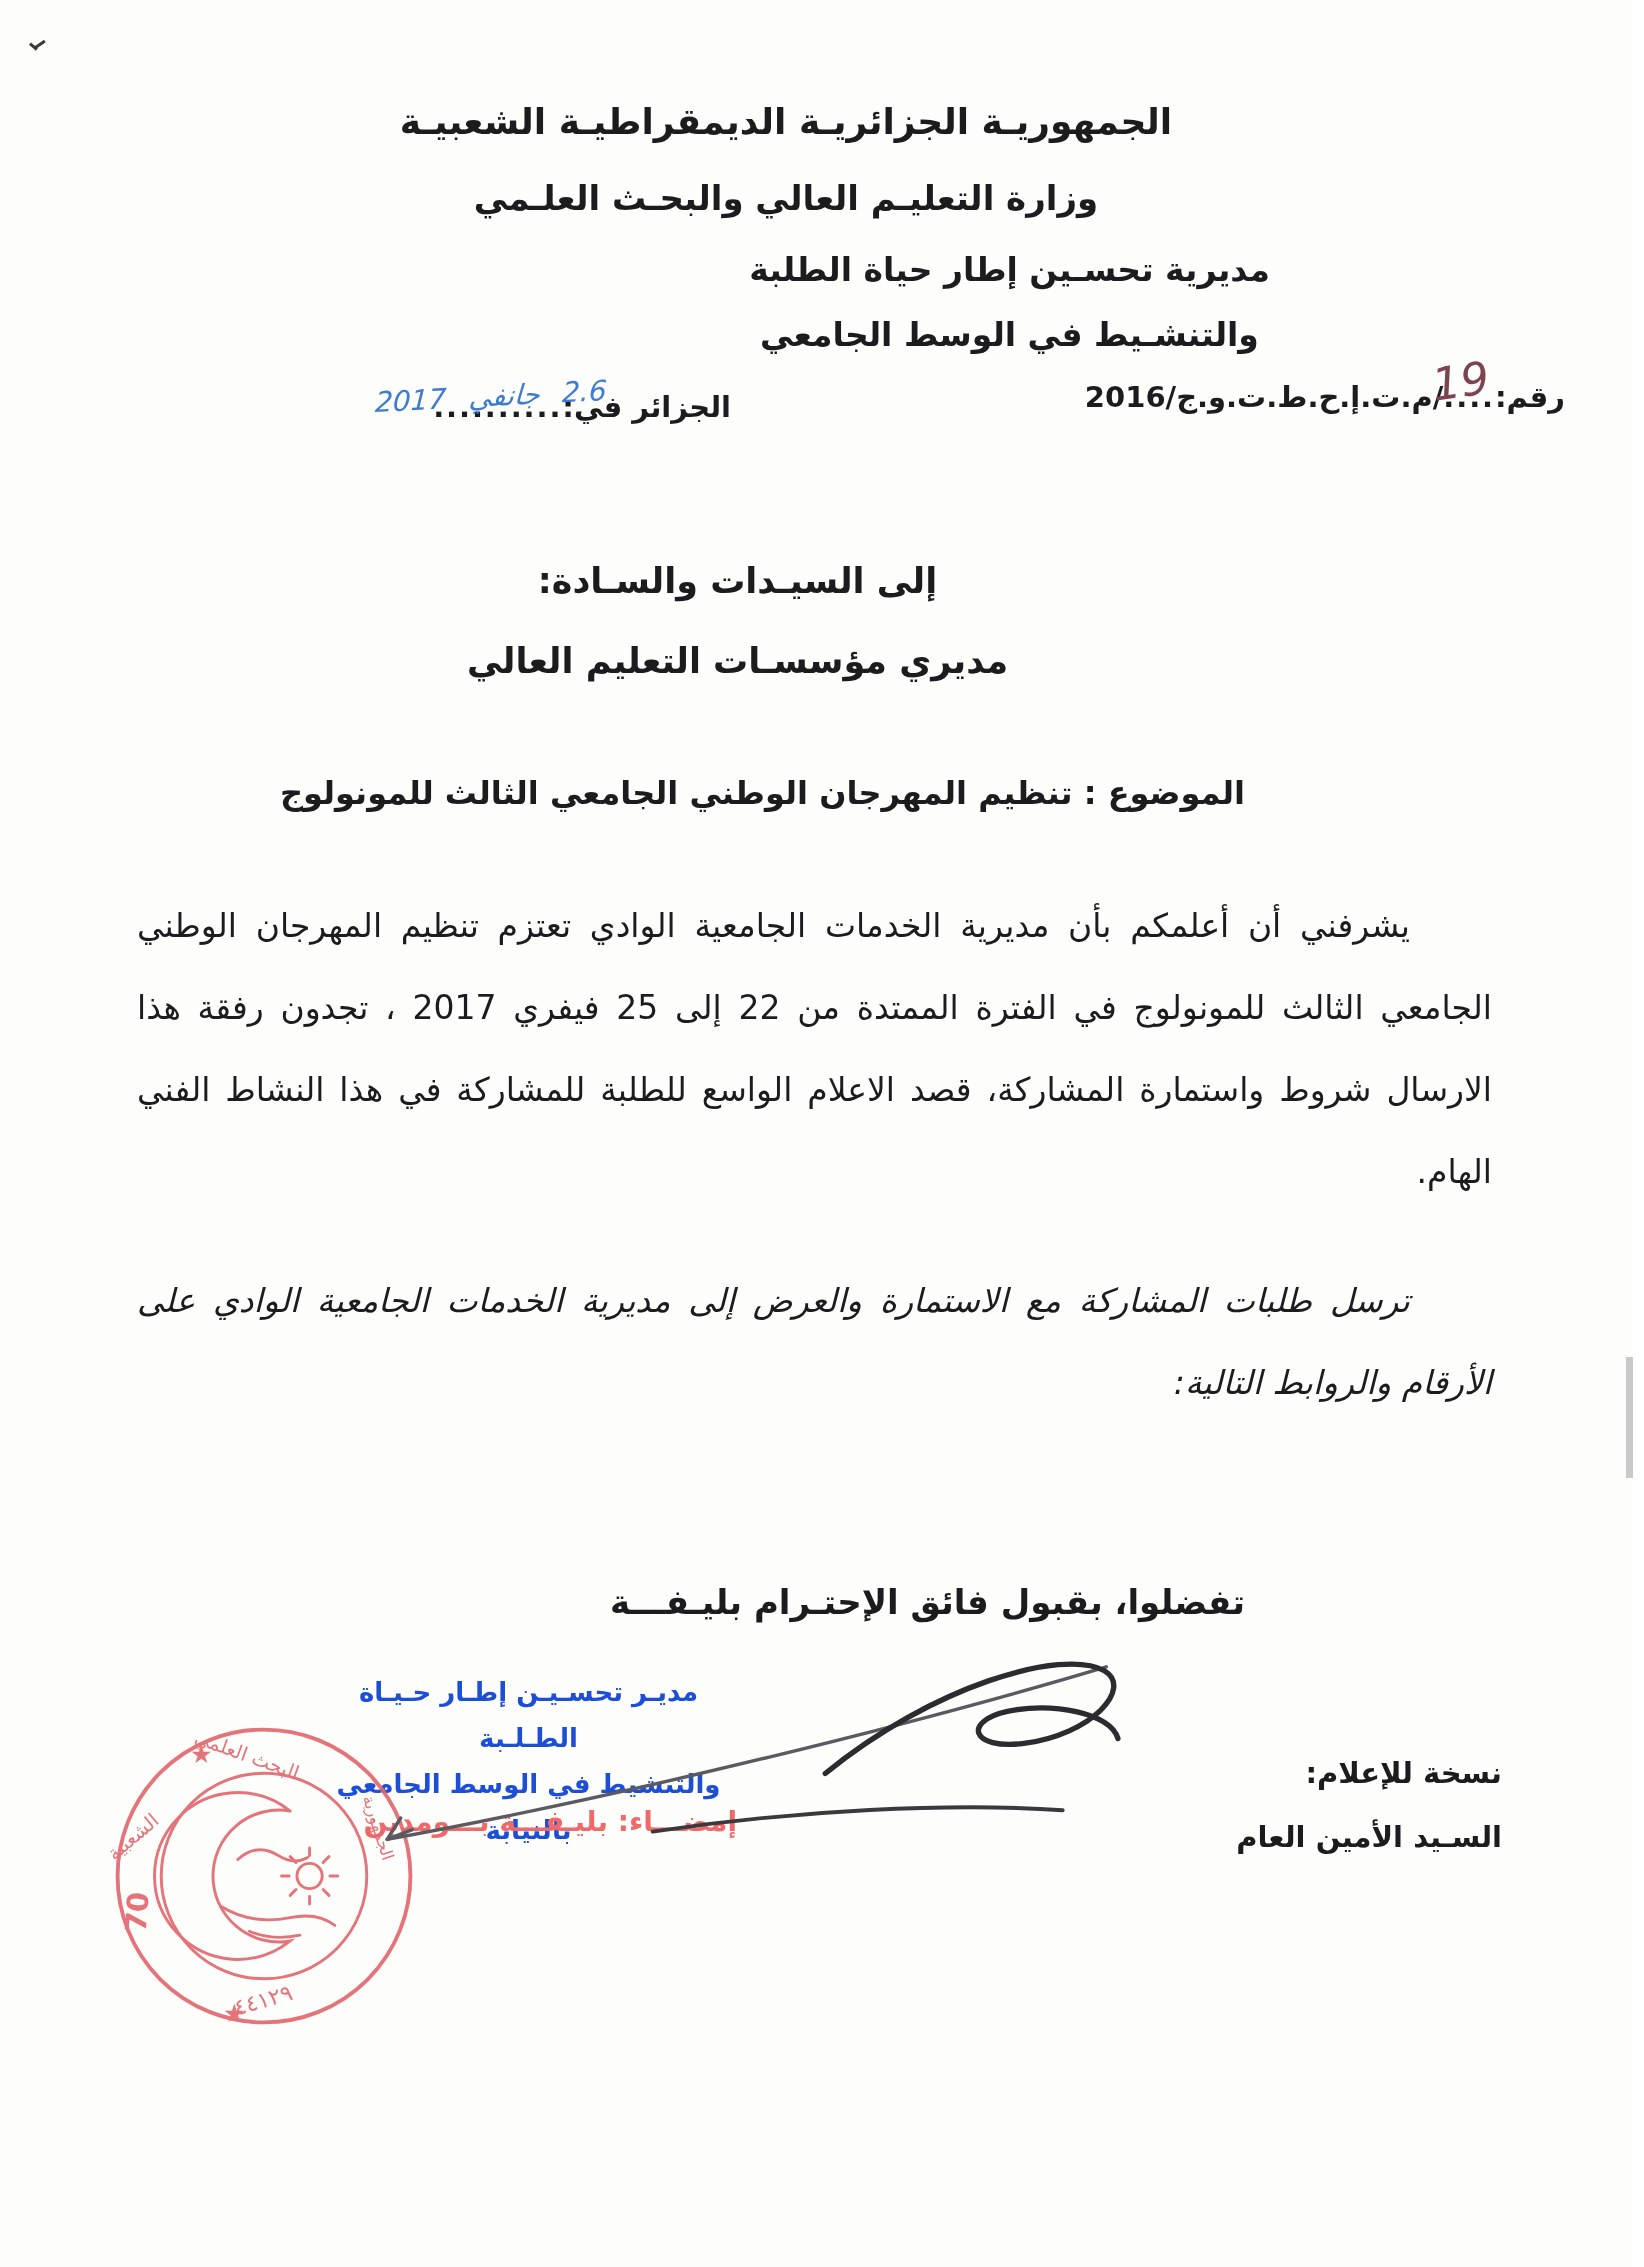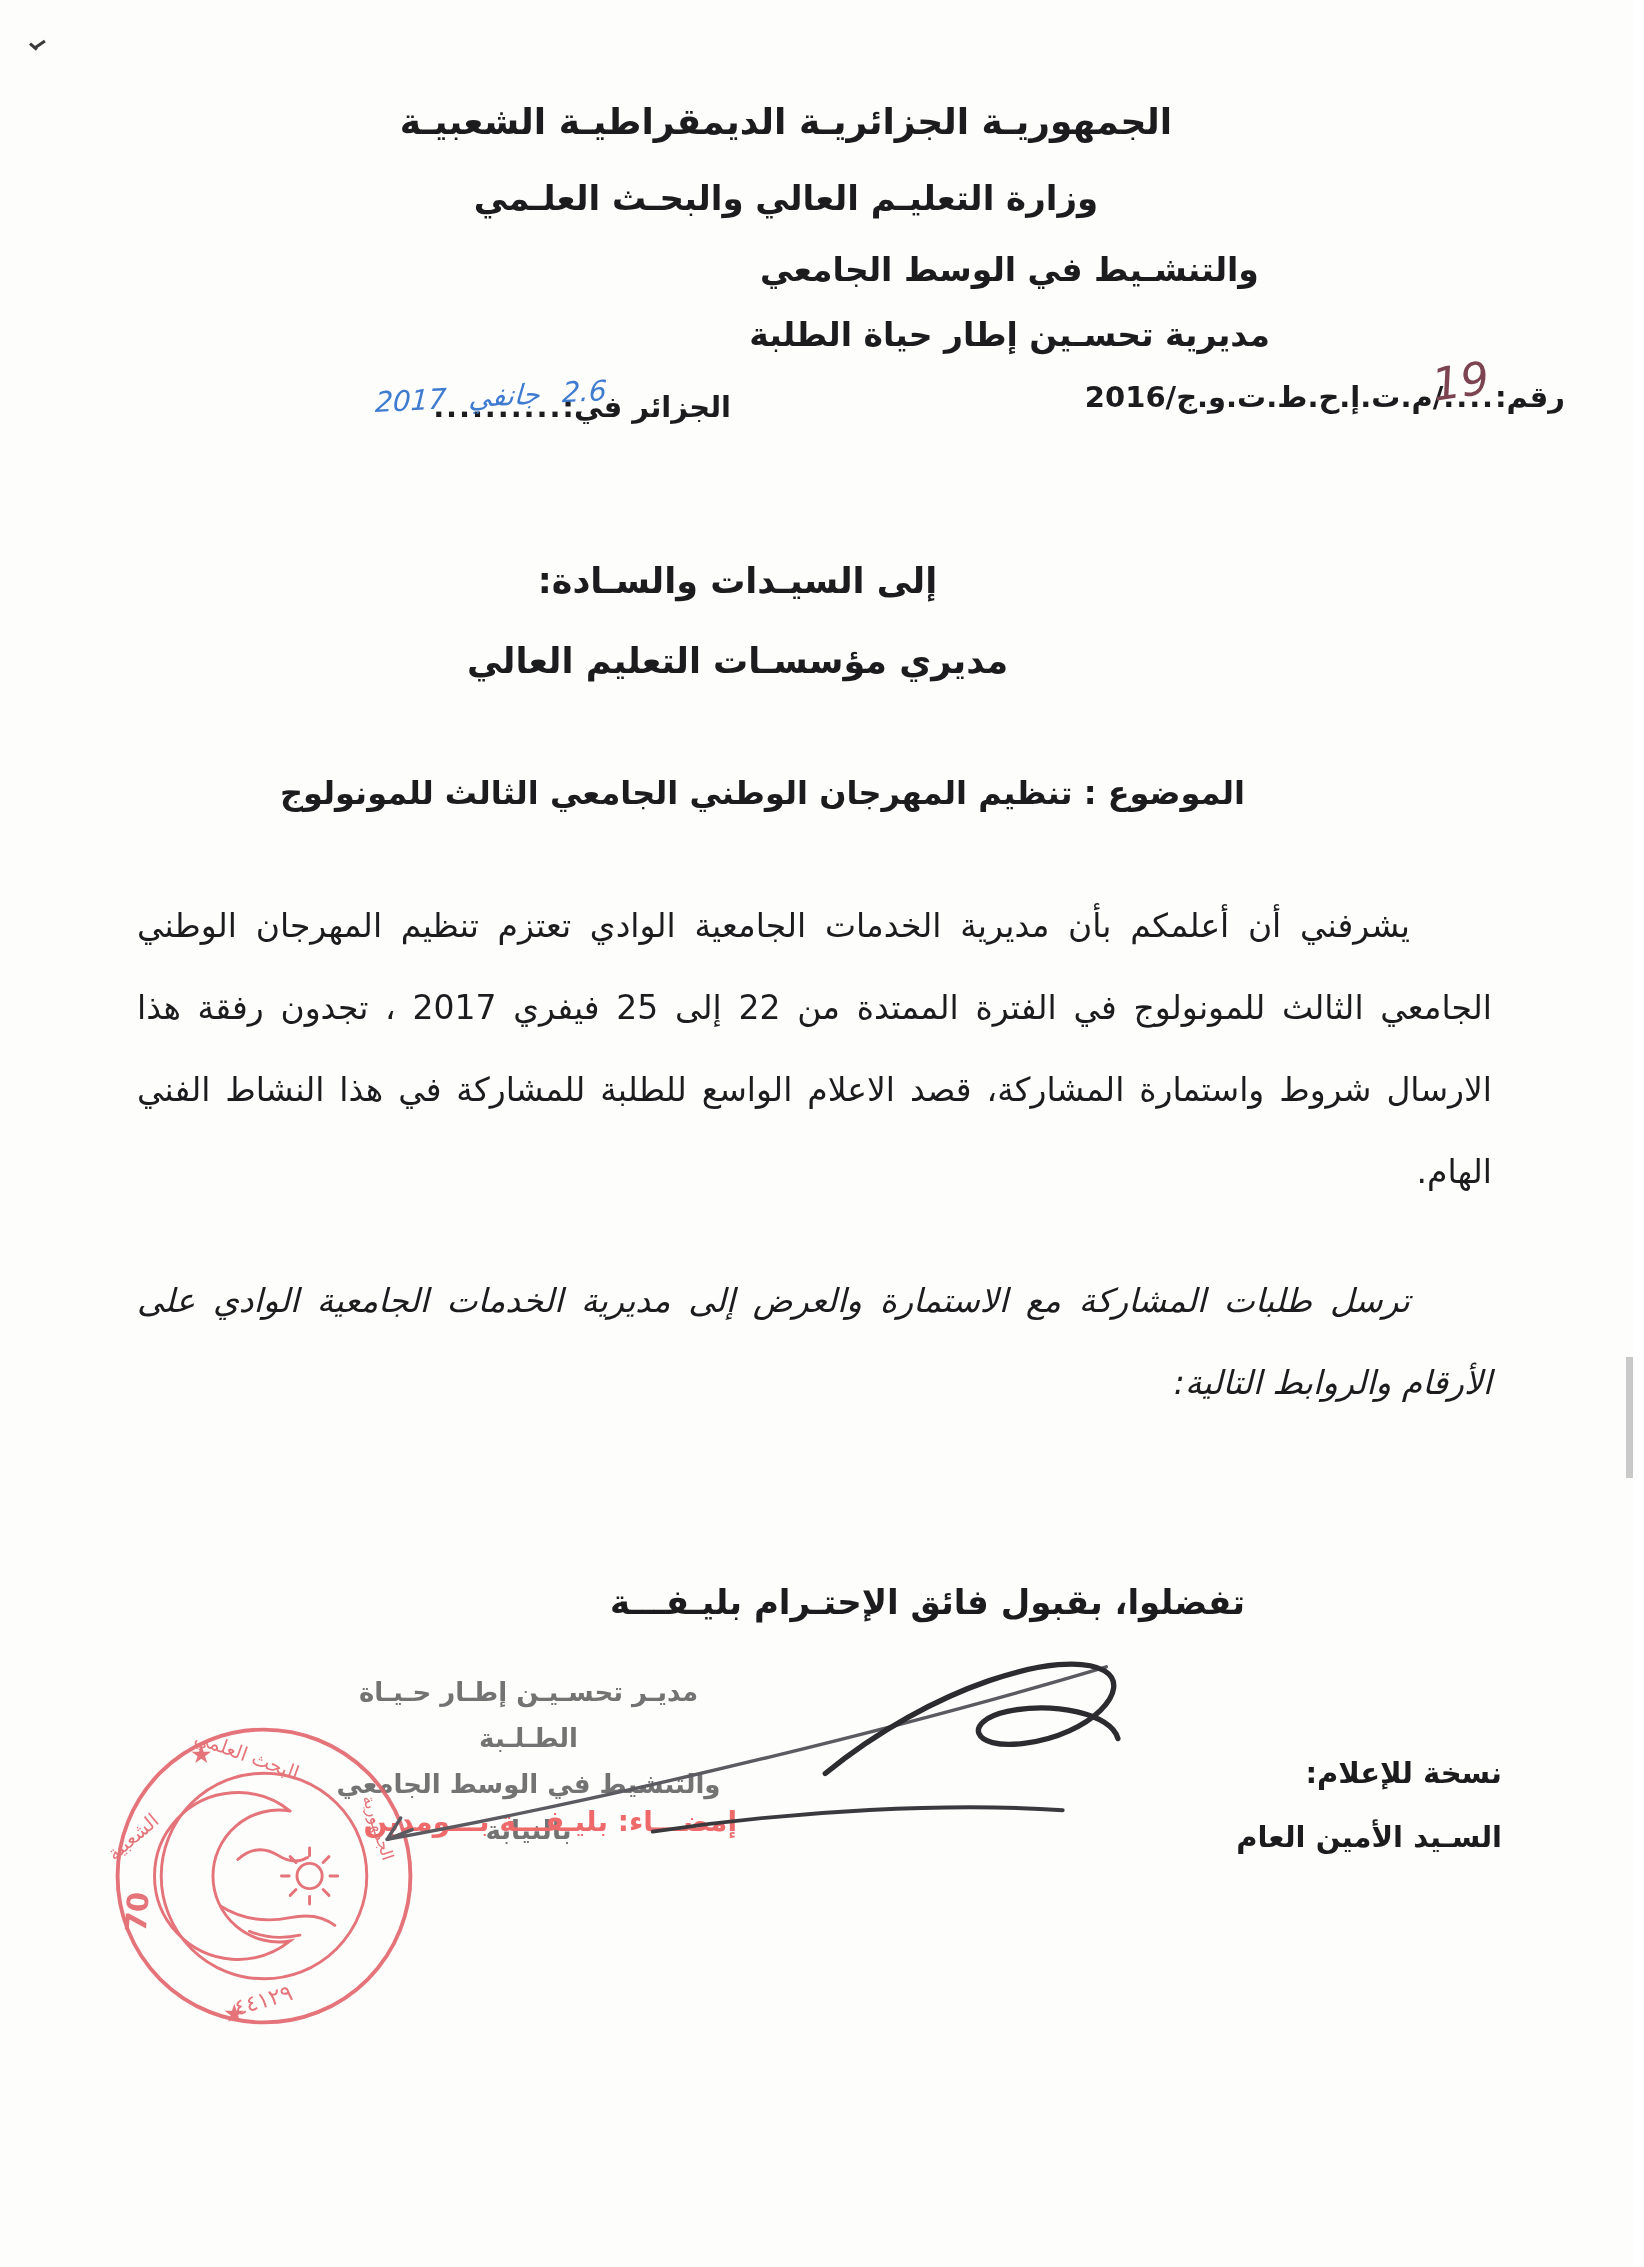--- a/index.html
+++ b/index.html
@@ -31,21 +31,21 @@
   .body-text p + p{margin-top:47px;font-style:italic;}
   
   .contacts{position:absolute;top:1364px;left:213px;width:1164px;text-align:center;font-size:30px;line-height:74px;}
   .contacts .lbl{font-weight:bold;}
   .ltr{direction:ltr;unicode-bidi:isolate;}
   .email{font-weight:bold;border-bottom:2.9px solid #222;padding-bottom:2.9px;}
   
   .closing{position:absolute;top:1582px;right:388px;font-size:34px;font-weight:bold;white-space:nowrap;}
   
   .sig-title{position:absolute;top:1669px;left:320px;width:417px;text-align:center;
-             color:#737373;font-size:26px;font-weight:bold;line-height:46px;}
+             color:#1d4ed8;font-size:26px;font-weight:bold;line-height:46px;}
   .sig-name{position:absolute;top:1805px;left:388px;width:349px;text-align:center;
             color:#ee6a6a;font-size:28px;font-weight:bold;letter-spacing:1px;white-space:nowrap;}
   .sig-svg{position:absolute;left:340px;top:1630px;}
   .stamp-svg{position:absolute;left:104px;top:1716px;opacity:.92;}
   
   .copy-info{position:absolute;top:1741px;right:131px;text-align:right;font-size:29px;font-weight:bold;line-height:64px;}
   
   .corner-mark{position:absolute;left:29px;top:39px;width:15.5px;height:11.6px;}
   .corner-mark i{position:absolute;display:block;background:#3a3a3a;}
   .corner-mark i.a{width:8.7px;height:2.9px;transform:rotate(40deg);left:0;top:5.8px;}
@@ -62,22 +62,22 @@
       <i class="b"></i>
     </div>
   <div class="edge-mark"></div>
 
   <div class="letterhead-center">
     <div class="lh1">الجمهوريـة الجزائريـة الديمقراطيـة الشعبيـة</div>
     <div class="lh2">وزارة التعليـم العالي والبحـث العلـمي</div>
   </div>
 
   <div class="letterhead-right">
+    <div class="lh3">مديرية تحسـين إطار حياة الطلبة</div>
     <div class="lh3">والتنشـيط في الوسط الجامعي</div>
-    <div class="lh3">مديرية تحسـين إطار حياة الطلبة</div>
   </div>
 
   <div class="ref-line">
     <span>رقم:</span><span class="dotwrap"><span class="dots">....</span><span class="hand hand-19">19</span></span><span>/م.ت.إ.ح.ط.ت.و.ج/2016</span>
   </div>
 
   <div class="date-line">
     <span>الجزائر في:</span><span class="dotwrap"><span class="dots">..........</span><span class="hand hand-date">2.6 جانفي 2017</span></span>
   </div>
 

